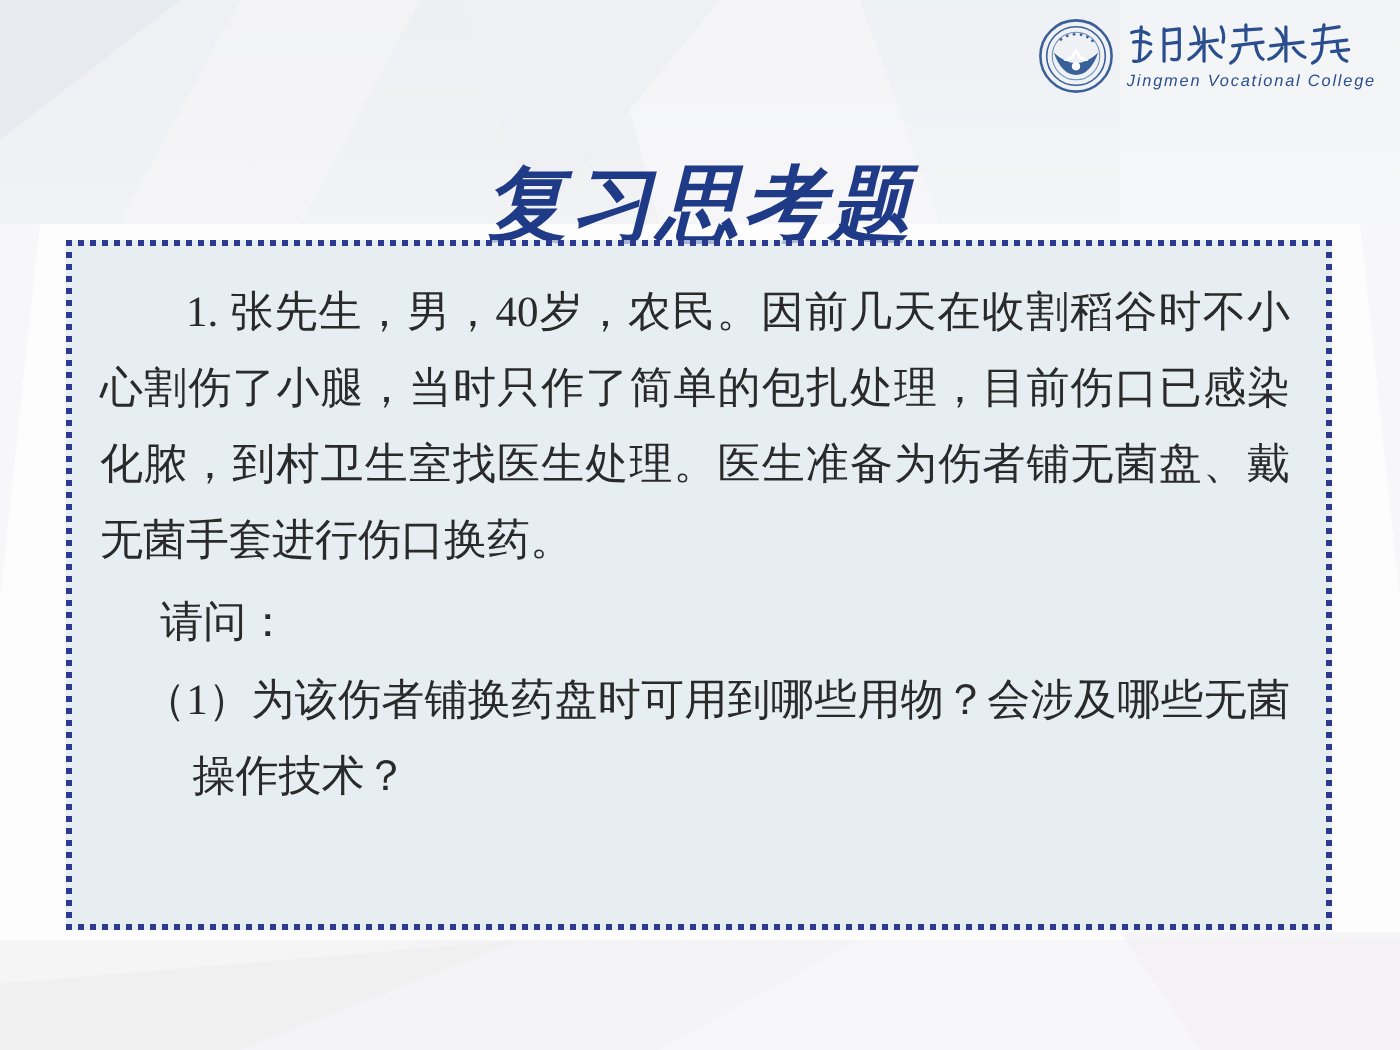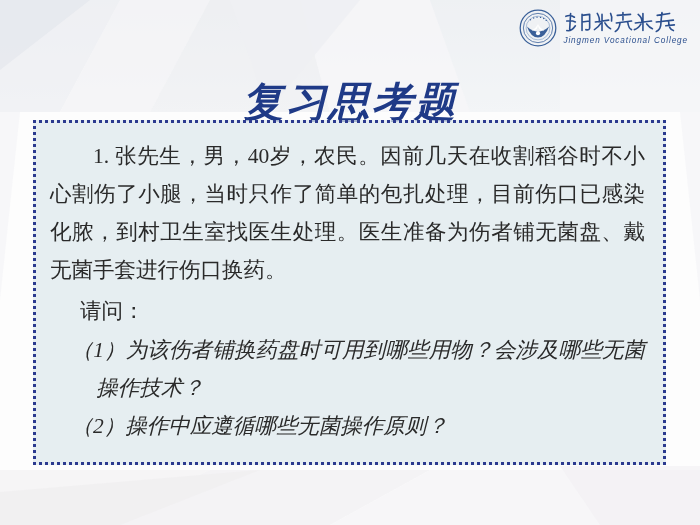--- a/index.html
+++ b/index.html
@@ -127,21 +127,20 @@
     list-style: none;
   }
   .qitem {
     font-size: 21.5px;
     line-height: 38px;
     color: #2a2a2a;
     padding-left: 2.15em;
     text-indent: -1.15em;
     text-align: justify;
     text-justify: inter-ideograph;
-    font-style: italic;
   }
 </style>
 </head>
 <body>
 
 <div id="slide">
 
   <svg class="bg-layer" viewBox="0 0 700 525" preserveAspectRatio="none" aria-hidden="true">
     <defs>
       <linearGradient id="gTop" x1="0" y1="0" x2="0" y2="1">
@@ -215,17 +214,16 @@
   </div>
 
   <div class="content-box">
 
     <p class="para case">1. 张先生，男，40岁，农民。因前几天在收割稻谷时不小心割伤了小腿，当时只作了简单的包扎处理，目前伤口已感染化脓，到村卫生室找医生处理。医生准备为伤者铺无菌盘、戴无菌手套进行伤口换药。</p>
 
     <p class="para ask">请问：</p>
 
     <ul class="qlist">
       <li class="qitem">（1）为该伤者铺换药盘时可用到哪些用物？会涉及哪些无菌操作技术？</li>
-      <li class="qitem">（2）操作中应遵循哪些无菌操作原则？</li>
     </ul>
 
   </div>
 </div>
 
 </body></html>

